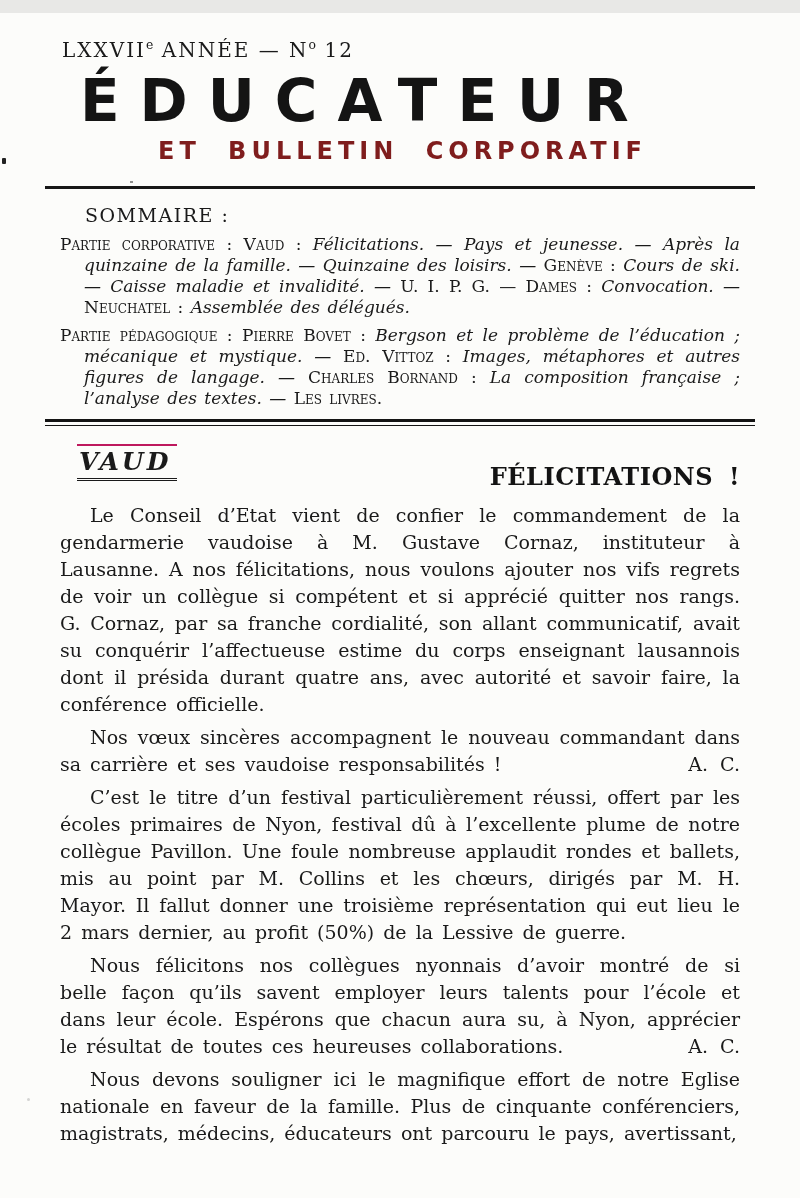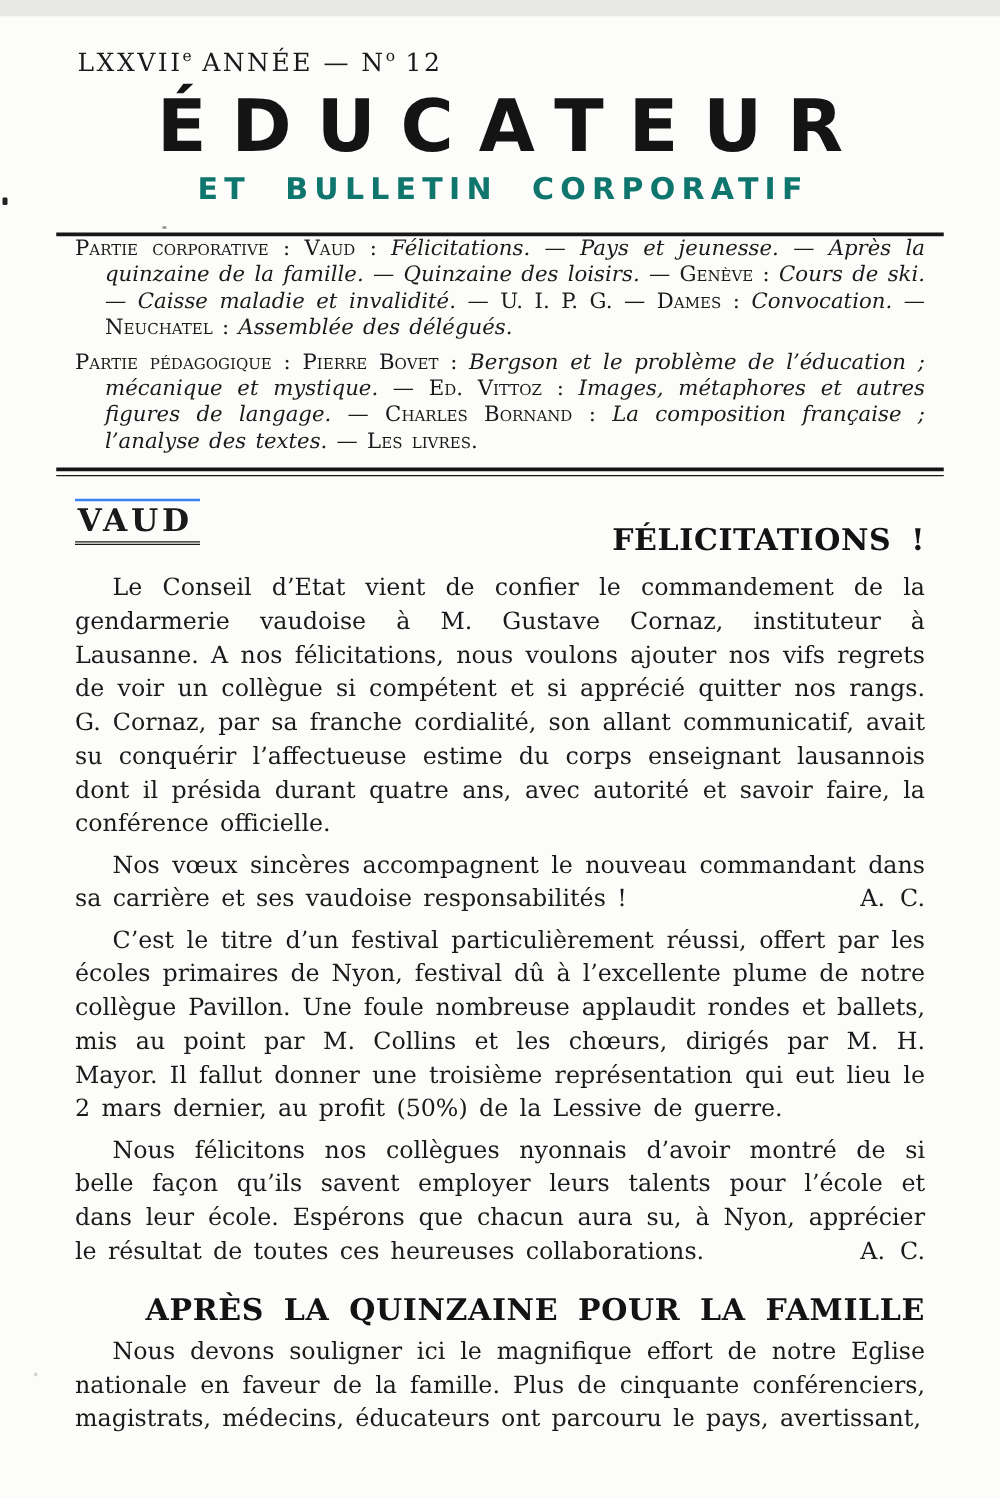--- a/index.html
+++ b/index.html
@@ -27,40 +27,39 @@
   }
   .issue-left sup, .issue-left .sup {
     font-size: 0.62em;
     vertical-align: super;
     letter-spacing: 0;
   }
   .issue-right { word-spacing: 8px; }
 
   .masthead-title {
     margin-top: 8px;
-    text-align: center;
     font-family: "DejaVu Sans", "Liberation Sans", sans-serif;
     font-weight: 700;
     font-size: 58px;
     line-height: 62px;
     letter-spacing: 20px;
     text-indent: 20px; 
     color: #141414;
   }
   .masthead-subtitle {
     margin-top: 4px;
     text-align: center;
     font-family: "DejaVu Sans", "Liberation Sans", sans-serif;
     font-weight: 700;
     font-size: 24px;
     line-height: 30px;
     letter-spacing: 5px;
     word-spacing: 14px;
     text-indent: 5px;
-    color: #0f766e;
+    color: #7f1d1d;
   }
 
   .rule-main {
     margin: 20px -15px 0 -15px;
     border-top: 3px solid #171717;
     height: 0;
   }
 
   
   .sommaire-label {
@@ -96,28 +95,29 @@
     word-spacing: 10px;
     color: #131313;
   }
   .region-row {
     position: relative;
     margin-top: 18px;
     min-height: 52px;
   }
   .region-label {
     position: absolute;
-    left: 0;
+    left: 17px;
     top: 0;
     display: inline-block;
     font-size: 25px;
     font-weight: 700;
+    font-style: italic;
     letter-spacing: 3px;
     padding: 1px 6px 2px 2px;
-    border-top: 2px solid #3b82f6;
+    border-top: 2px solid #be185d;
     border-bottom: 3px double #1a1a1a;
   }
   .article-title {
     text-align: right;
     font-size: 24px;
     font-weight: 700;
     letter-spacing: 0.5px;
     word-spacing: 7px;
     margin: 0;
     padding-top: 16px;
@@ -158,20 +158,21 @@
   <div class="issue-row">
     <span class="issue-left"><span>LXXVII</span><span class="sup">e</span><span> ANNÉE — N</span><span class="sup">o</span><span> 12</span></span>
   </div>
 
   <div class="masthead-title">ÉDUCATEUR</div>
   <div class="masthead-subtitle">ET BULLETIN CORPORATIF</div>
 
   <div class="rule-main"></div>
 
   <div>
+    <div class="sommaire-label">SOMMAIRE :</div>
 
     <p class="sommaire-item"><span class="sc">Partie corporative : Vaud : </span><span class="it">Félicitations. — Pays et jeunesse. — Après la quinzaine de la famille. — Quinzaine des loisirs. — </span><span class="sc">Genève : </span><span class="it">Cours de ski. — Caisse maladie et invalidité. — </span><span>U. I. P. G. — </span><span class="sc">Dames : </span><span class="it">Convocation. — </span><span class="sc">Neuchatel : </span><span class="it">Assemblée des délégués.</span></p>
 
     <p class="sommaire-item"><span class="sc">Partie pédagogique : Pierre Bovet : </span><span class="it">Bergson et le problème de l’éducation ; mécanique et mystique. — </span><span class="sc">Ed. Vittoz : </span><span class="it">Images, métaphores et autres figures de langage. — </span><span class="sc">Charles Bornand : </span><span class="it">La composition française ; l’analyse des textes. — </span><span class="sc">Les livres.</span></p>
   </div>
 
   <div class="rule-double"></div>
 
 
   <div class="region-row">
@@ -183,17 +184,16 @@
     <p class="para">Le Conseil d’Etat vient de confier le commandement de la gendarmerie vaudoise à M. Gustave Cornaz, instituteur à Lausanne. A nos félicitations, nous voulons ajouter nos vifs regrets de voir un collègue si compétent et si apprécié quitter nos rangs. G. Cornaz, par sa franche cordialité, son allant communicatif, avait su conquérir l’affectueuse estime du corps enseignant lausannois dont il présida durant quatre ans, avec autorité et savoir faire, la conférence officielle.</p>
     <p class="para"><span>Nos vœux sincères accompagnent le nouveau commandant dans sa carrière et ses vaudoise responsabilités !</span><span class="sig">A. C.</span></p>
   </div>
 
   <div class="article">
     <p class="para">C’est le titre d’un festival particulièrement réussi, offert par les écoles primaires de Nyon, festival dû à l’excellente plume de notre collègue Pavillon. Une foule nombreuse applaudit rondes et ballets, mis au point par M. Collins et les chœurs, dirigés par M. H. Mayor. Il fallut donner une troisième représentation qui eut lieu le 2 mars dernier, au profit (50%) de la Lessive de guerre.</p>
     <p class="para"><span>Nous félicitons nos collègues nyonnais d’avoir montré de si belle façon qu’ils savent employer leurs talents pour l’école et dans leur école. Espérons que chacun aura su, à Nyon, apprécier le résultat de toutes ces heureuses collaborations.</span><span class="sig">A. C.</span></p>
   </div>
 
   <div class="article">
-    <h2 class="article-title">APRÈS LA QUINZAINE POUR LA FAMILLE</h2>
     <p class="para">Nous devons souligner ici le magnifique effort de notre Eglise nationale en faveur de la famille. Plus de cinquante conférenciers, magistrats, médecins, éducateurs ont parcouru le pays, avertissant,</p>
   </div>
 
 </div>
 
 </body></html>

